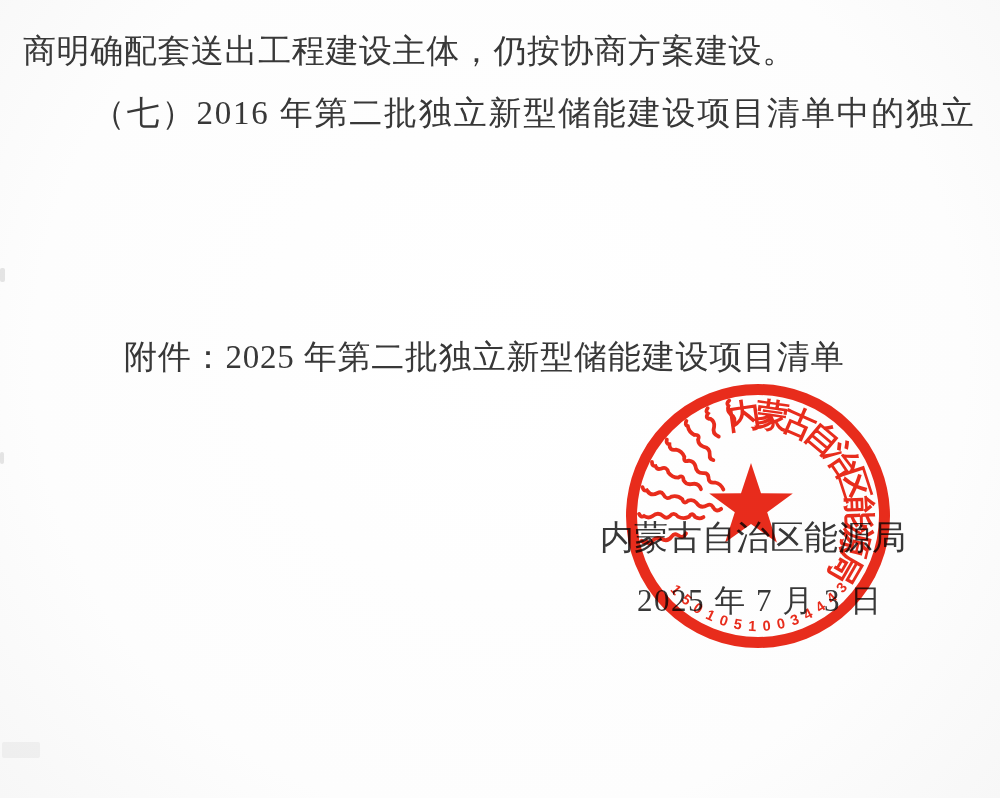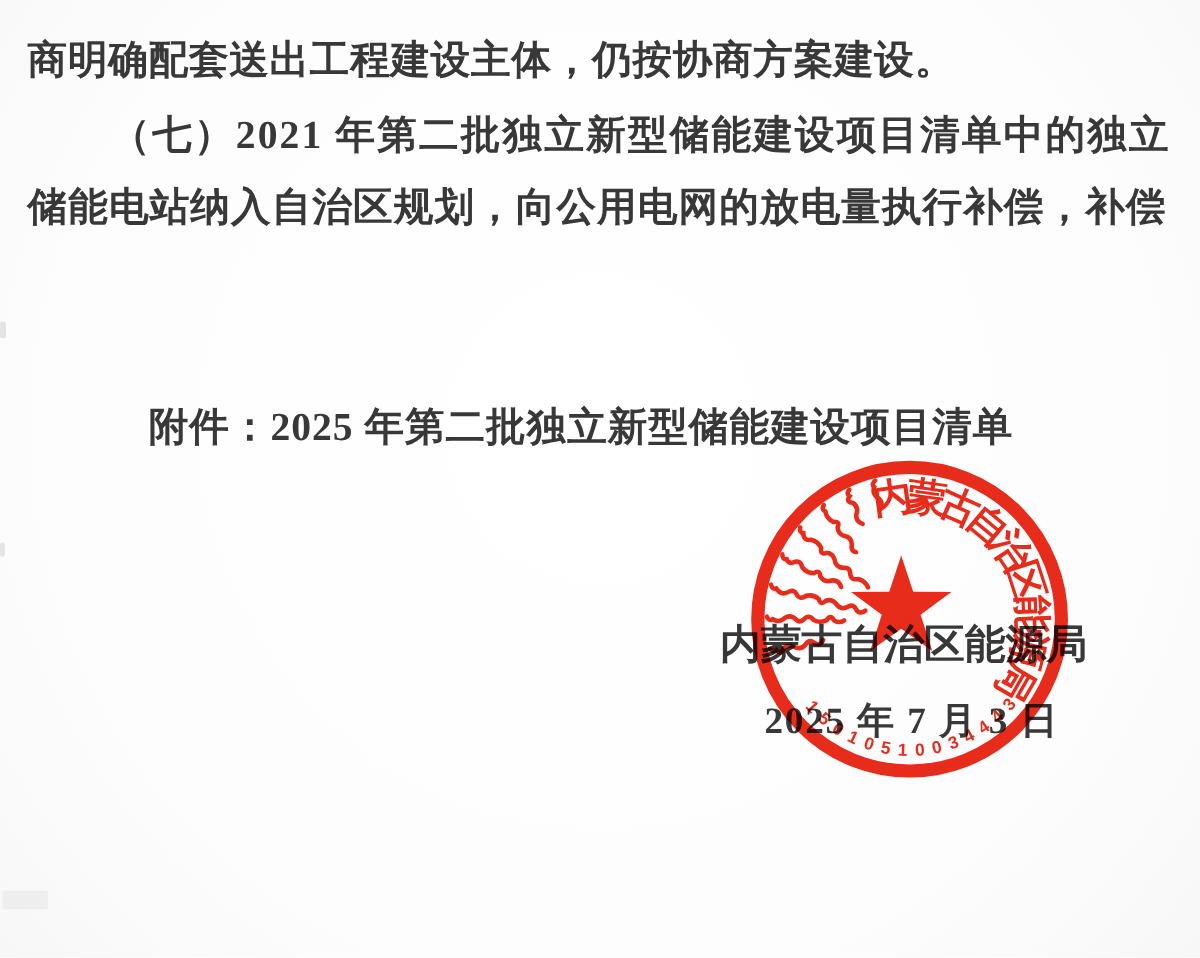--- a/index.html
+++ b/index.html
@@ -12,21 +12,20 @@
   }
   .page{position:absolute;inset:0;background:
     radial-gradient(circle at 50% 45%, #ffffff 0%, #fdfdfd 70%, #f7f7f7 100%);}
   .tline{
     position:absolute;
     color:#383838;
     font-size:33px;
     letter-spacing:1px;
     white-space:nowrap;
     line-height:1.1;
-    font-weight:bold;
   }
   #line1{left:23px;top:33px;letter-spacing:0.6px;}
   #line2{left:92px;top:95px;letter-spacing:1.8px;}
   #line3{left:23px;top:155px;letter-spacing:0.9px;}
   #line4{left:23px;top:214px;letter-spacing:0.9px;}
   #attach{left:88px;top:339px;letter-spacing:0.8px;margin-left:36px;}
   #signer{left:600px;top:519px;font-size:34px;letter-spacing:0;}
   #dateline{left:637px;top:584px;font-size:31px;letter-spacing:1.5px;}
   #disclosure{left:85px;top:697px;letter-spacing:0.8px;}
 
@@ -48,22 +47,21 @@
   #art1{left:0;top:268px;width:5px;height:14px;}
   #art2{left:0;top:452px;width:4px;height:12px;}
   #art3{left:2px;top:742px;width:38px;height:16px;opacity:.10;}
 </style>
 </head>
 <body>
 
 <div class="page">
 
   <div class="tline" id="line1">商明确配套送出工程建设主体，仍按协商方案建设。</div>
-  <div class="tline" id="line2">（七）2021 年第二批独立新型储能建设项目清单中的独立</div>
-  <div class="tline" id="line3">储能电站纳入自治区规划，向公用电网的放电量执行补偿，补偿</div>
+  <div class="tline" id="line2">（七）2016 年第二批独立新型储能建设项目清单中的独立</div>
 
   <div class="tline" id="attach">附件：2025 年第二批独立新型储能建设项目清单</div>
 
   <div class="tline" id="signer">内蒙古自治区能源局</div>
   <div class="tline" id="dateline">2025 年 7 月 3 日</div>
 
 
   <div class="artifact" id="art1"></div>
   <div class="artifact" id="art2"></div>
   <div class="artifact" id="art3"></div>

